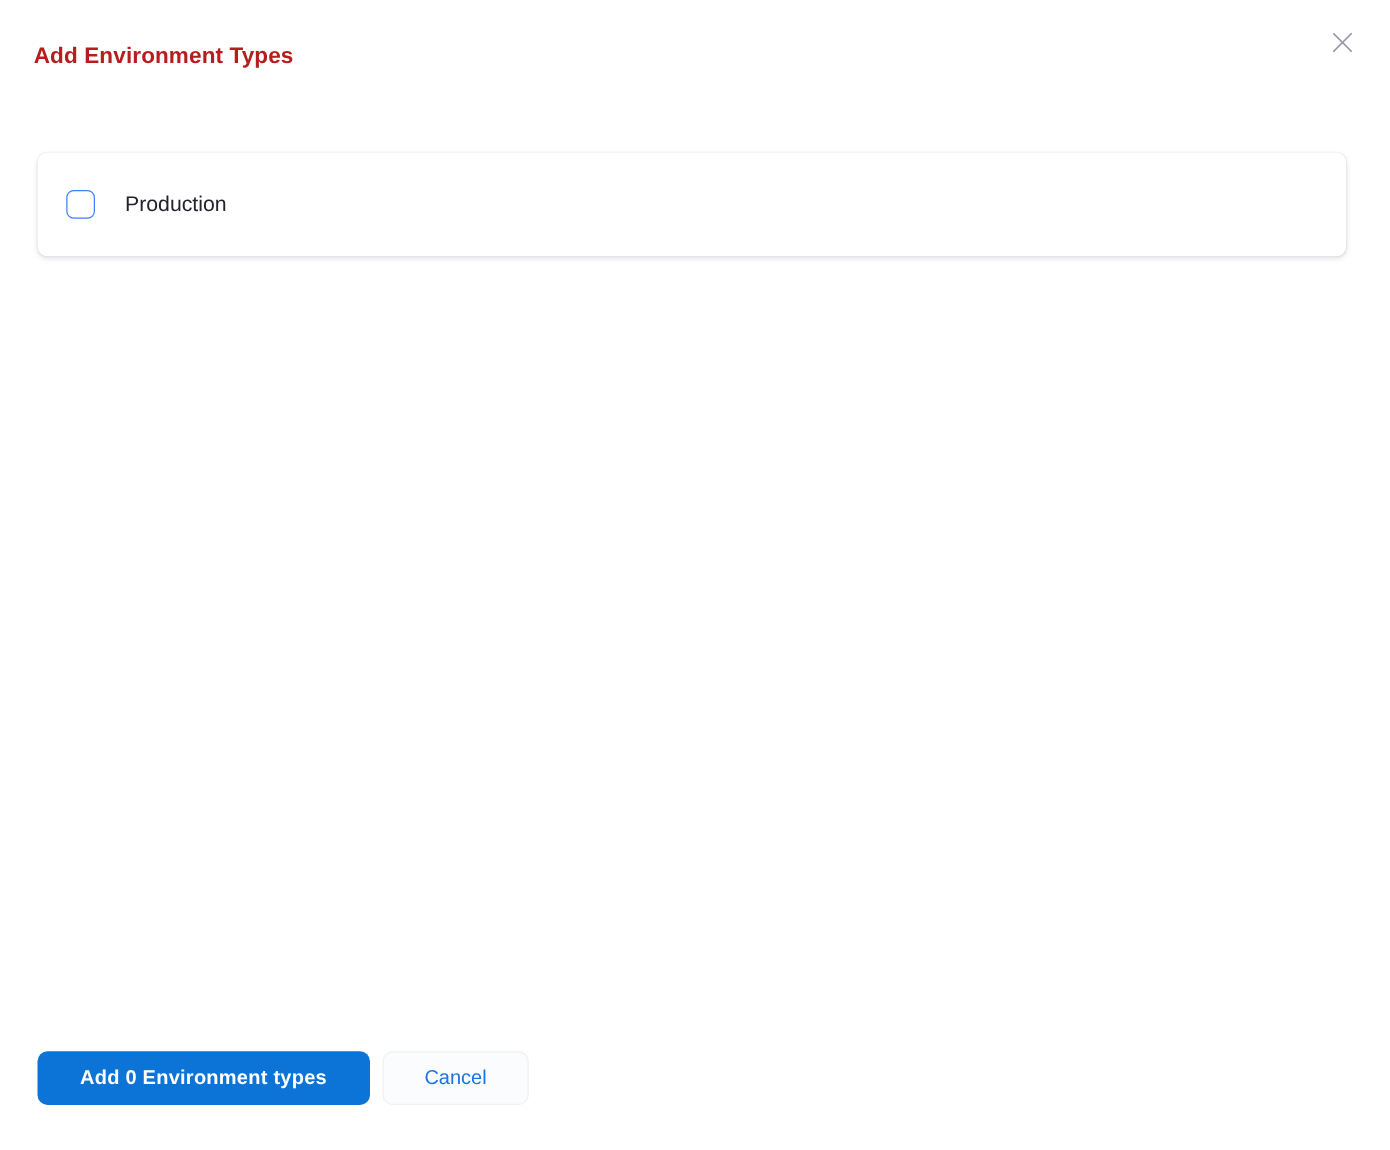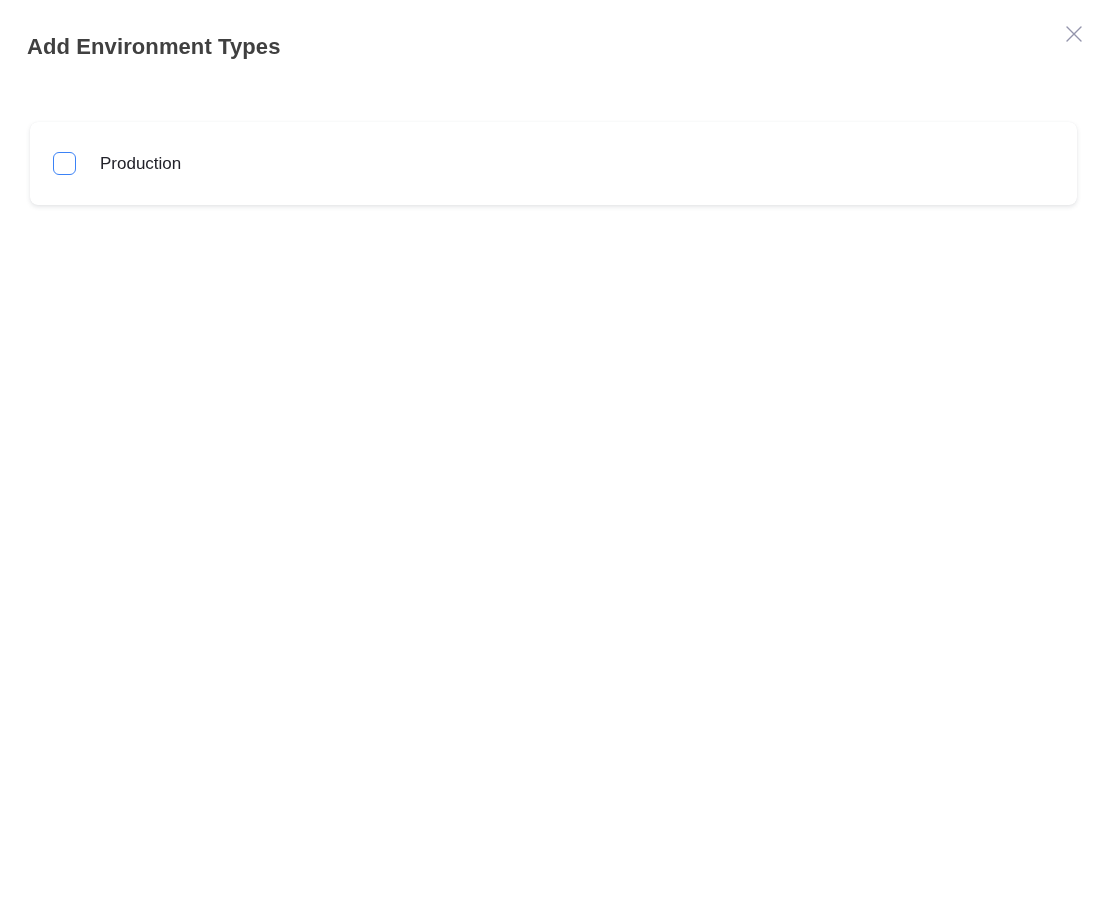--- a/index.html
+++ b/index.html
@@ -11,23 +11,23 @@
     position: relative;
     width: 1112px;
     height: 920px;
     background: #ffffff;
     overflow: hidden;
   }
   .dialog-title {
     position: absolute;
     left: 27px;
     top: 34px;
-    font-size: 22px;
+    font-size: 18px;
     font-weight: 700;
-    color: #404040;
+    color: #b91c1c;
     letter-spacing: 0.1px;
   }
   .close-btn {
     position: absolute;
     top: 20px;
     right: 24px;
     width: 28px;
     height: 28px;
     background: transparent;
     border: none;
@@ -120,14 +120,18 @@
     </span>
   </button>
 
   <ul class="env-list">
     <li class="env-row">
       <span class="checkbox" role="checkbox" aria-checked="false"></span>
       <span class="env-label">Production</span>
     </li>
   </ul>
 
+  <div class="footer">
+    <button class="btn btn-primary">Add 0 Environment types</button>
+    <button class="btn btn-secondary">Cancel</button>
+  </div>
 
 </div>
 
 </body></html>

